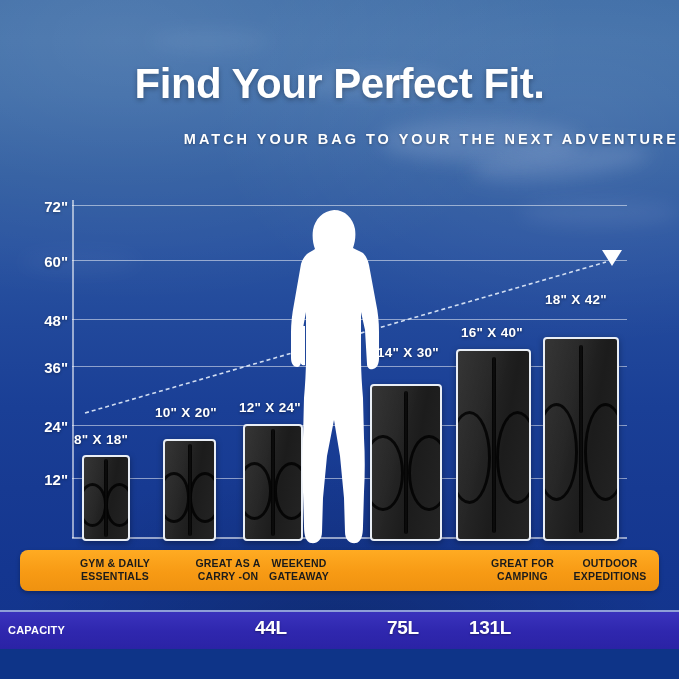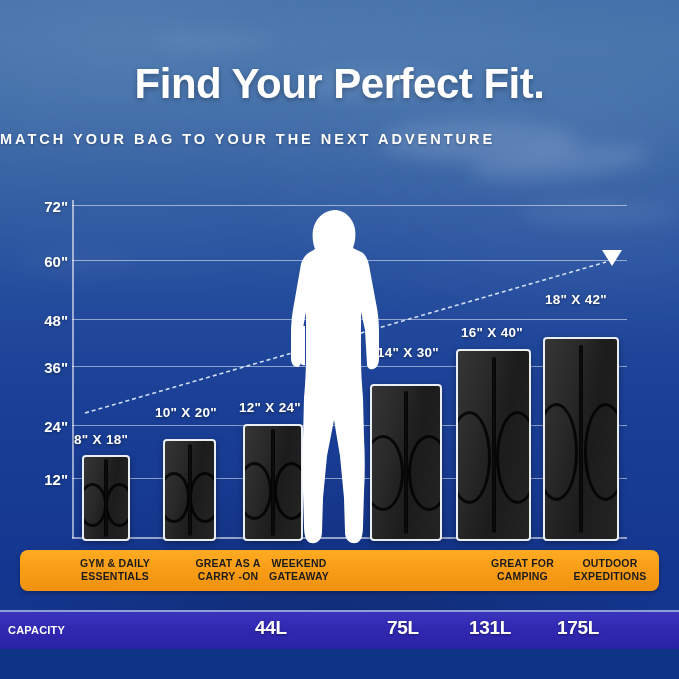--- a/index.html
+++ b/index.html
@@ -41,21 +41,21 @@
   .c5{left:520px;top:200px;width:160px;height:26px;opacity:.5;}
   .c6{left:20px;top:250px;width:120px;height:24px;opacity:.25;}
 
   
   .title{
     position:absolute;left:0;top:60px;width:679px;text-align:center;
     color:#ffffff;font-size:42px;font-weight:bold;letter-spacing:-0.5px;
     text-shadow:0 2px 5px rgba(0,0,0,.30);
   }
   .subtitle{
-    position:absolute;left:0;top:131px;width:679px;text-align:left;
+    position:absolute;left:0;top:131px;width:679px;text-align:right;
     color:#ffffff;font-size:14.5px;font-weight:bold;letter-spacing:3.0px;
     text-shadow:0 1px 3px rgba(0,0,0,.30);
   }
 
   
   .chart{position:absolute;left:0;top:0;width:679px;height:679px;}
   .gridline{
     position:absolute;left:72px;width:555px;height:1px;
     background:rgba(255,255,255,.50);
   }
@@ -276,17 +276,16 @@
 EXPEDITIONS</div>
     <div class="use-item" style="left:435px;width:135px;">GREAT FOR
 CAMPING</div>
   </div>
 
   <div class="capband">
     <div class="cap-title">CAPACITY</div>
     <div class="cap-item" style="left:228px;width:86px;">44L</div>
     <div class="cap-item" style="left:360px;width:86px;">75L</div>
     <div class="cap-item" style="left:445px;width:90px;">131L</div>
-    <div class="cap-item" style="left:533px;width:90px;">175L</div>
   </div>
 
   <div class="bottom-fill"></div>
 </div>
 
 </body></html>

